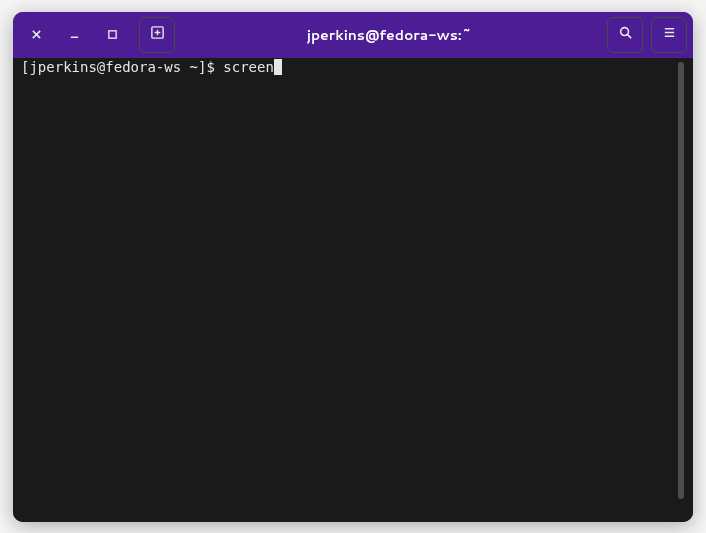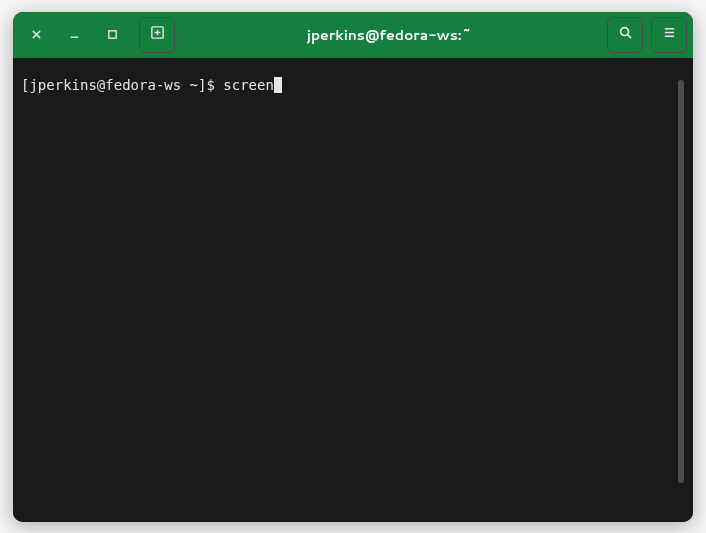--- a/index.html
+++ b/index.html
@@ -17,21 +17,21 @@
       height: 510px;
       background: #1a1a1a;
       border-radius: 10px;
       overflow: hidden;
       display: flex;
       flex-direction: column;
       box-shadow: 0 4px 20px rgba(0,0,0,0.3);
     }
     .titlebar {
       height: 46px;
-      background: #15803d;
+      background: #4c1d95;
       display: flex;
       align-items: center;
       padding: 0 6px;
       gap: 4px;
       color: #f0f0f0;
       font-family: Cantarell, "DejaVu Sans", sans-serif;
       font-size: 14px;
       font-weight: 600;
     }
     .win-btn {
@@ -77,21 +77,21 @@
       justify-content: center;
       cursor: pointer;
       color: #e8e8e8;
       margin-left: 4px;
     }
     .right-btn svg { width: 15px; height: 15px; }
     .terminal-body {
       flex: 1;
       background: #1a1a1a;
       position: relative;
-      padding: 18px 8px;
+      padding: 0 8px;
       font-size: 14px;
       line-height: 1.35;
       color: #e6e6e6;
       display: flex;
     }
     .terminal-content {
       flex: 1;
       white-space: pre;
     }
     .prompt-line { display: inline; }

